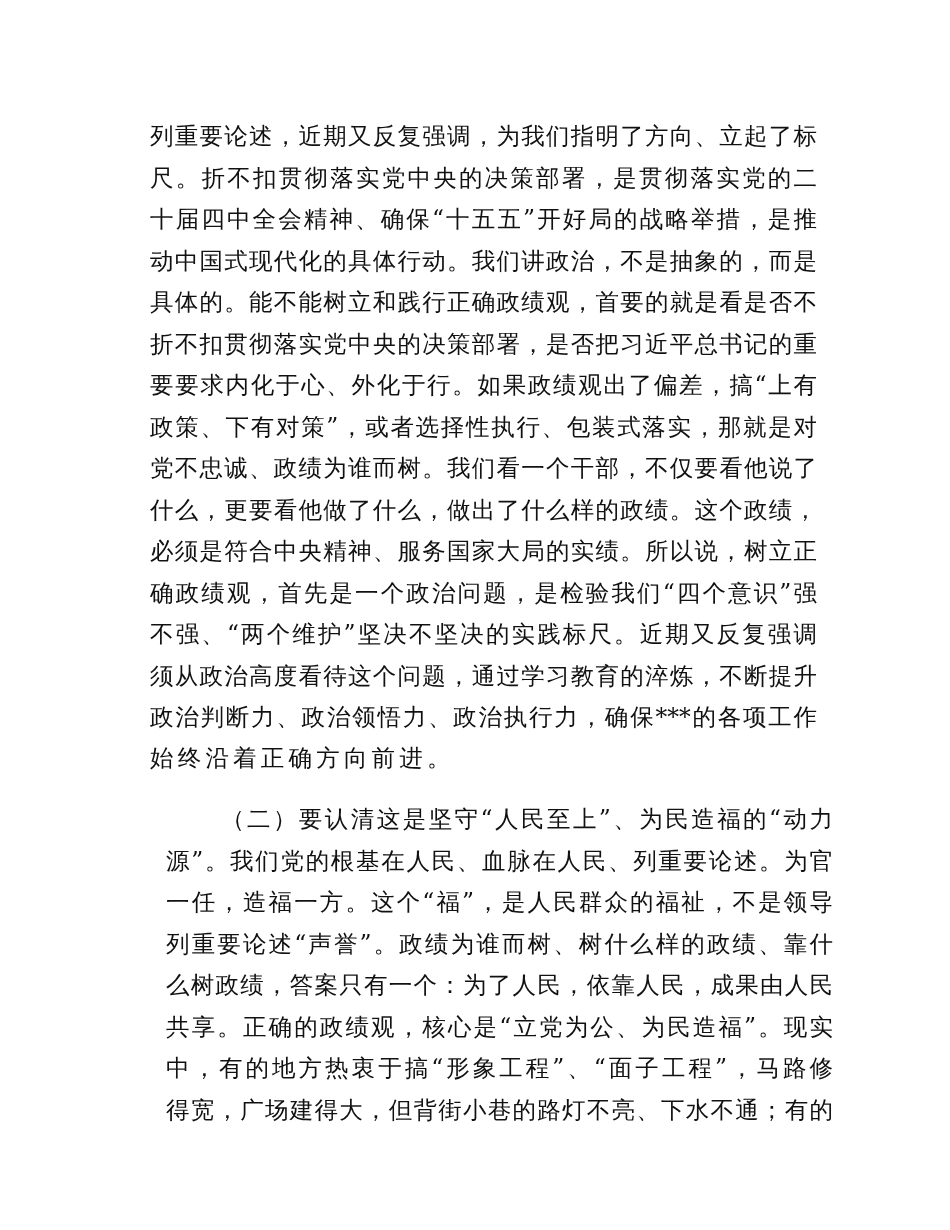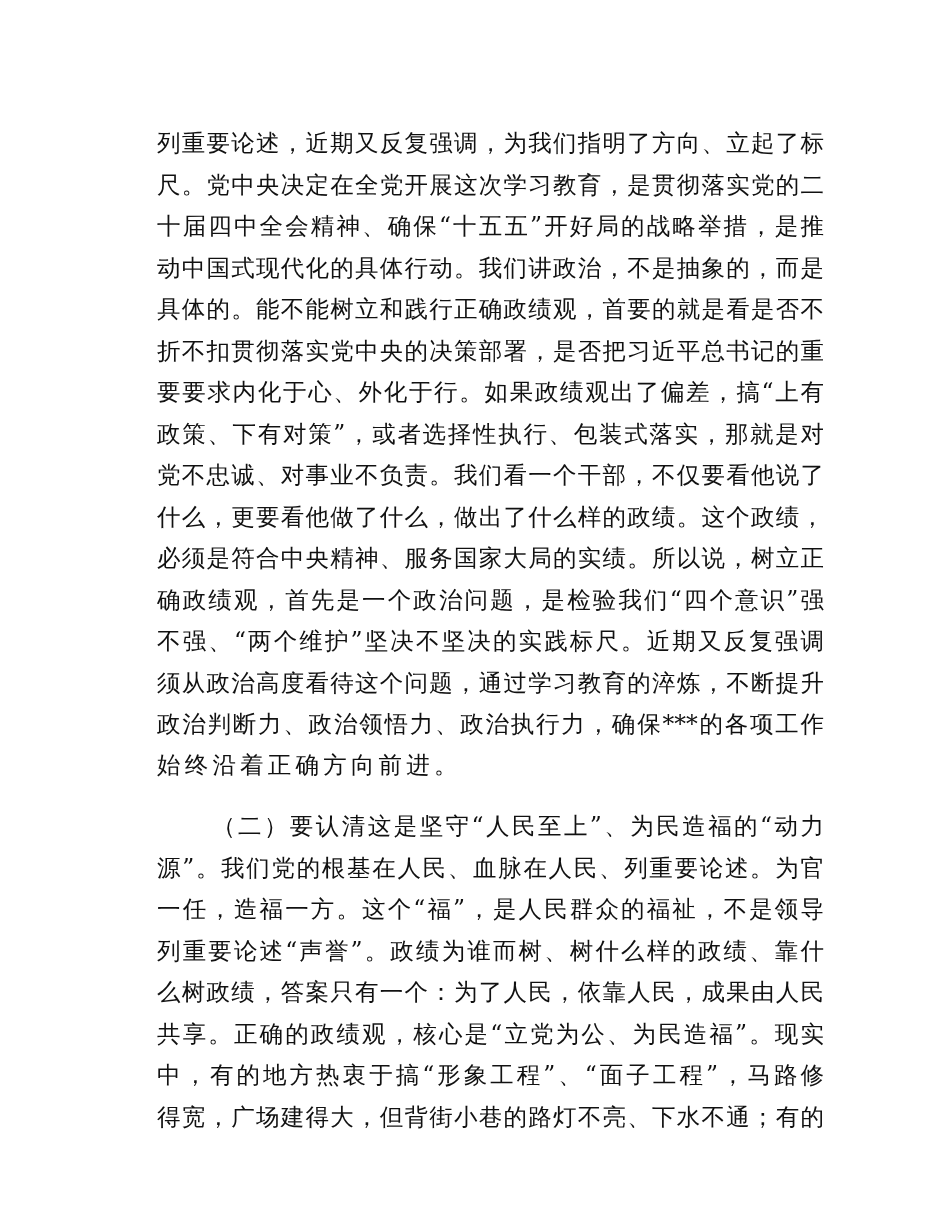--- a/index.html
+++ b/index.html
@@ -22,21 +22,21 @@
       width: 950px;
       height: 1230px;
       background: #ffffff;
     }
     .text-block {
       position: absolute;
       left: 142px;
       width: 667px;
     }
     .para {
-      margin: 15px;
+      margin: 8px;
       padding: 0;
     }
     .line {
       display: block;
       height: 41.5px;
       line-height: 41.5px;
       font-size: 23.5px;
       white-space: nowrap;
       text-align: justify;
       text-align-last: justify;
@@ -44,38 +44,38 @@
     }
     .line.last {
       text-align-last: left;
       letter-spacing: 4.2px;
       font-family: Liberation Mono, monospace;
     }
     .line.indent {
       padding-left: 55px;
     }
     #para-1 { position: absolute; top: 108px; left: 0; width: 667px; }
-    #para-2 { position: absolute; top: 791px; left: 0; width: 667px; }
+    #para-2 { position: absolute; top: 791px; left: 16px; width: 667px; }
   </style>
 </head>
 <body>
 
 <div class="page">
   <div class="text-block" style="top:0;">
 
     <div id="para-1" class="para">
       <span class="line">列重要论述，近期又反复强调，为我们指明了方向、立起了标</span>
-      <span class="line">尺。党中央决定在全党开展这次学习教育，是贯彻落实党的二</span>
+      <span class="line">尺。折不扣贯彻落实党中央的决策部署，是贯彻落实党的二</span>
       <span class="line">十届四中全会精神、确保“十五五”开好局的战略举措，是推</span>
       <span class="line">动中国式现代化的具体行动。我们讲政治，不是抽象的，而是</span>
       <span class="line">具体的。能不能树立和践行正确政绩观，首要的就是看是否不</span>
       <span class="line">折不扣贯彻落实党中央的决策部署，是否把习近平总书记的重</span>
       <span class="line">要要求内化于心、外化于行。如果政绩观出了偏差，搞“上有</span>
       <span class="line">政策、下有对策”，或者选择性执行、包装式落实，那就是对</span>
-      <span class="line">党不忠诚、对事业不负责。我们看一个干部，不仅要看他说了</span>
+      <span class="line">党不忠诚、政绩为谁而树。我们看一个干部，不仅要看他说了</span>
       <span class="line">什么，更要看他做了什么，做出了什么样的政绩。这个政绩，</span>
       <span class="line">必须是符合中央精神、服务国家大局的实绩。所以说，树立正</span>
       <span class="line">确政绩观，首先是一个政治问题，是检验我们“四个意识”强</span>
       <span class="line">不强、“两个维护”坚决不坚决的实践标尺。近期又反复强调</span>
       <span class="line">须从政治高度看待这个问题，通过学习教育的淬炼，不断提升</span>
       <span class="line">政治判断力、政治领悟力、政治执行力，确保***的各项工作</span>
       <span class="line last">始终沿着正确方向前进。</span>
     </div>
 
     <div id="para-2" class="para">

